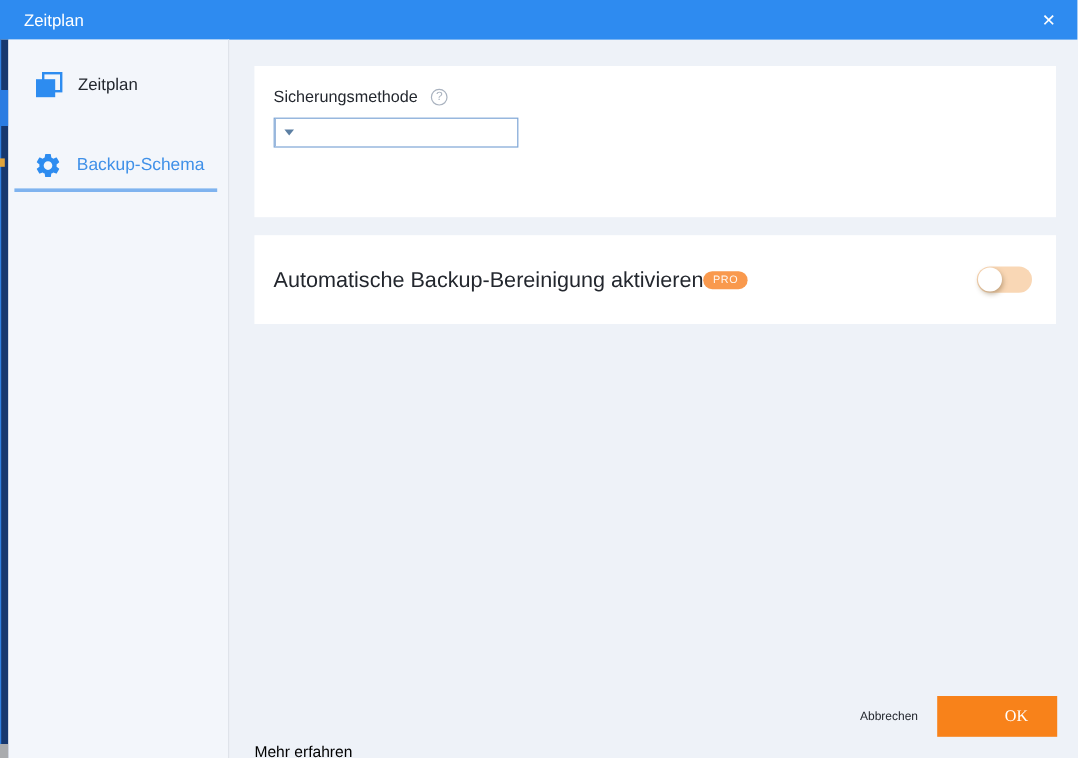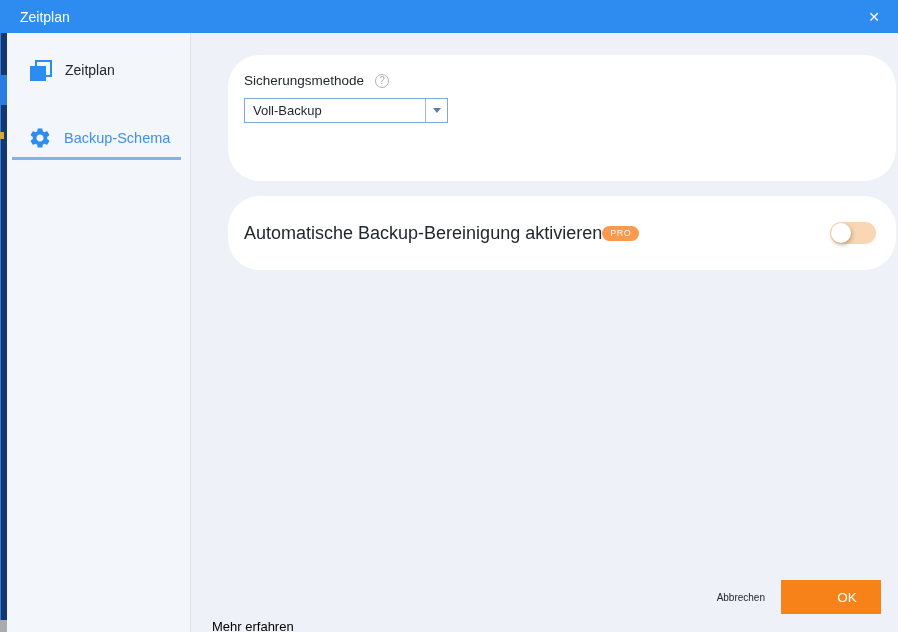--- a/index.html
+++ b/index.html
@@ -59,21 +59,21 @@
   }
   .icon-gear { width: 24px; height: 24px; flex: 0 0 24px; }
 
   .active-underline {
     position: absolute; left: 5px; top: 124px; width: 169px; height: 3px;
     background: #7fb3ef;
   }
 
   
   .main { position: absolute; left: 192px; top: 33px; width: 706px; height: 599px; }
-  .card { position: absolute; left: 36px; width: 668px; background: #ffffff; border-radius: 32px; }
+  .card { position: absolute; left: 20px; width: 668px; background: #ffffff; }
   .card-method { top: 22px; height: 126px; }
   .card-cleanup { top: 163px; height: 74px; display: flex; align-items: center; padding: 0 20px 0 16px; }
 
   .label-row { position: absolute; left: 16px; top: 18px; display: flex; align-items: center; font-size: 13.5px; color: #23272e; }
   .help-circle {
     margin-left: 11px; width: 14px; height: 14px; border-radius: 50%;
     border: 1px solid #a9b2bf; color: #a9b2bf; font-size: 10px;
     display: inline-flex; align-items: center; justify-content: center; cursor: pointer;
   }
 
@@ -118,21 +118,21 @@
   .footer-buttons {
     position: absolute; right: 17px; top: 547px; height: 34px;
     display: flex; align-items: center; gap: 16px;
   }
   .btn-cancel {
     background: transparent; border: none; font-family: "Liberation Sans", sans-serif;
     font-size: 10px; color: #23272e; cursor: pointer;
   }
   .btn-ok {
     width: 100px; height: 34px; background: #f8821a; border: none;
-    color: #ffffff; font-family: Liberation Sans, sans-serif; font-size: 13.5px;
+    color: #ffffff; font-family: Liberation Serif, serif; font-size: 13.5px;
     cursor: pointer;
     padding-left: 32px;
   }
 </style>
 </head>
 <body>
 
 <div class="screen">
 
   <div class="titlebar">
@@ -161,21 +161,20 @@
   </aside>
 
   <main class="main">
 
     <section class="card card-method">
       <div class="label-row">
         <span>Sicherungsmethode</span>
         <span class="help-circle">?</span>
       </div>
       <div class="dropdown">
-        <span class="value">Voll-Backup</span>
         <span class="dd-btn">
           <i class="caret-down"></i>
         </span>
       </div>
     </section>
 
     <section class="card card-cleanup">
       <span class="cleanup-label">Automatische Backup-Bereinigung aktivieren</span>
       <span class="pro-badge">PRO</span>
       <span class="flex-spacer"></span>

